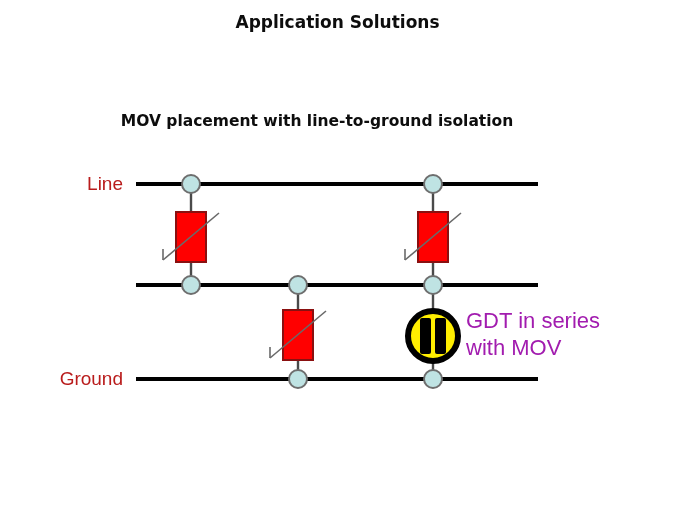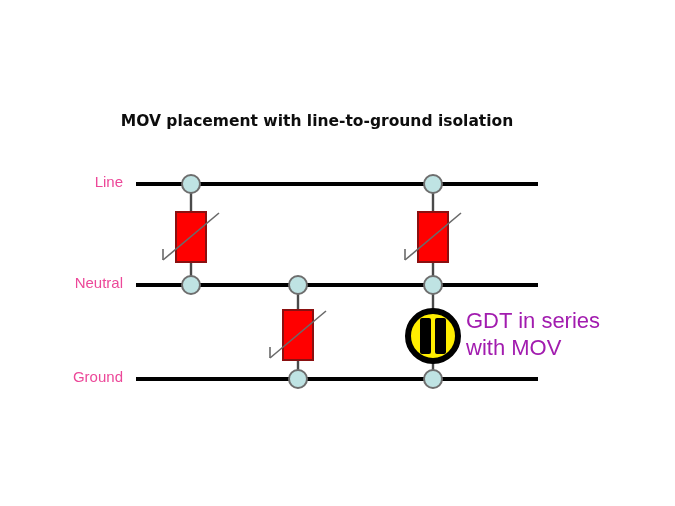--- a/index.html
+++ b/index.html
@@ -41,22 +41,22 @@
   #circuit-wrap {
     position: absolute;
     left: 0;
     top: 0;
     width: 675px;
     height: 506px;
   }
   .rail-label {
     position: absolute;
     font-family: "Liberation Sans", sans-serif;
-    font-size: 15px;
-    color: #ec4899;
+    font-size: 19px;
+    color: #b91c1c;
     white-space: nowrap;
     text-align: right;
   }
   #label-line    { left: 10px; top: 173px; width: 113px; }
   #label-neutral { left: 10px; top: 274px; width: 113px; }
   #label-ground  { left: 10px; top: 368px; width: 113px; text-align: right; }
   #gdt-caption {
     position: absolute;
     left: 466px;
     top: 307px;
@@ -66,20 +66,21 @@
     line-height: 27px;
     color: #a21caf;
     white-space: pre-line;
   }
 </style>
 </head>
 <body>
 
 <div id="slide">
 
+  <div id="slide-title">Application Solutions</div>
 
   <div id="diagram-heading">MOV placement with line-to-ground isolation</div>
 
   <div id="circuit-wrap">
 
     <svg width="675" height="506" viewBox="0 0 675 506">
 
       <g>
         <line x1="136" y1="184" x2="538" y2="184" stroke="#000000" stroke-width="4"></line>
         <line x1="136" y1="285" x2="538" y2="285" stroke="#000000" stroke-width="4"></line>
@@ -131,21 +132,20 @@
         <circle cx="298" cy="285" r="9" fill="#bfe3e3" stroke="#6e6e6e" stroke-width="2"></circle>
         <circle cx="433" cy="285" r="9" fill="#bfe3e3" stroke="#6e6e6e" stroke-width="2"></circle>
         <circle cx="298" cy="379" r="9" fill="#bfe3e3" stroke="#6e6e6e" stroke-width="2"></circle>
         <circle cx="433" cy="379" r="9" fill="#bfe3e3" stroke="#6e6e6e" stroke-width="2"></circle>
       </g>
 
     </svg>
 
     <div class="rail-label" id="label-line">Line</div>
 
-    <div class="rail-label" id="label-neutral">Neutral</div>
 
     <div class="rail-label" id="label-ground">Ground</div>
 
     <div id="gdt-caption">GDT in series
 with MOV</div>
 
   </div>
 </div>
 
 </body></html>

